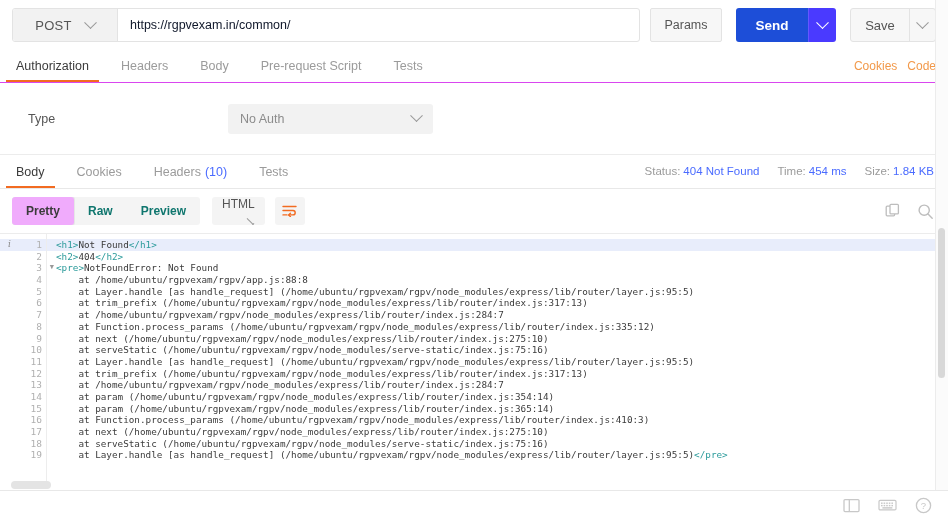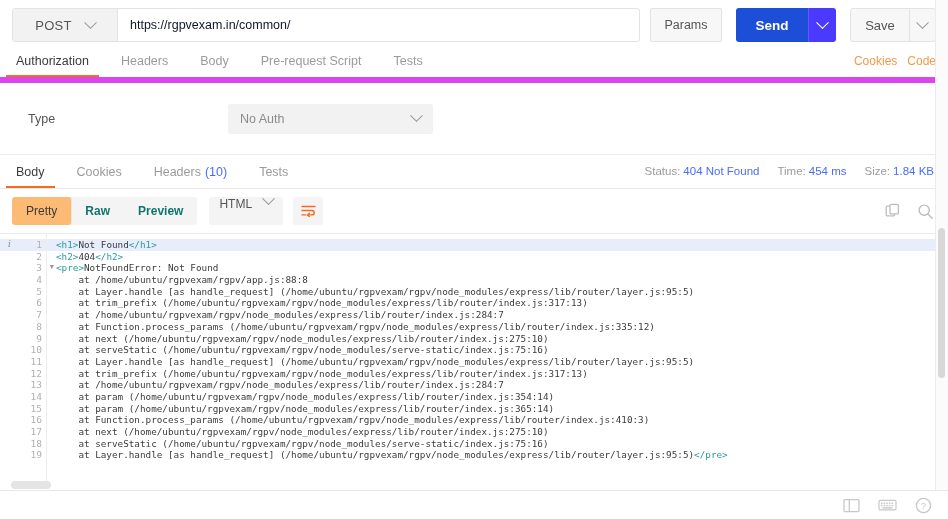--- a/index.html
+++ b/index.html
@@ -94,21 +94,21 @@
   }
   .save-caret-btn {
     width: 26px; display: flex; align-items: center; justify-content: center;
     border-left: 1px solid #e3e3e3; cursor: pointer;
   }
 
   
   .tabs-row {
     height: 33px; flex: none;
     display: flex; align-items: flex-end;
-    border-bottom: 6px solid #d946ef;
+    border-bottom: 1px solid #d946ef;
     padding: 0 12px 0 0;
     background: #fff;
   }
   .tabs { display: flex; align-items: flex-end; height: 33px; flex: 1; }
   .tab {
     height: 33px; display: flex; align-items: center;
     padding: 0 16px; font-size: 12.5px; color: #9b9b9b;
     cursor: pointer; position: relative;
   }
   .tab.active { color: #3b3b3b; }
@@ -156,27 +156,27 @@
     background: #fff;
   }
   .seg {
     display: flex; align-items: stretch; height: 28px;
     background: #f4f4f4; border-radius: 3px; overflow: hidden;
   }
   .seg-item {
     display: flex; align-items: center; padding: 0 14px;
     font-size: 12px; color: #0f766e; cursor: pointer; font-weight: bold;
   }
-  .seg-item.active { background: #fdba74; color: #3b3b3b; font-weight: normal;
+  .seg-item.active { background: #f0abfc; color: #3b3b3b; font-weight: bold;
     box-shadow: 0 0 0 1px #e6e6e6; border-radius: 3px; }
   .fmt-select {
-    display: flex; align-items: flex-start; gap: 12px;
+    display: flex; align-items: flex-end; gap: 12px;
     height: 28px; margin-left: 12px; padding: 0 10px;
     background: #f4f4f4; border-radius: 3px;
-    font-size: 12px; color: #555; cursor: pointer;
+    font-size: 12px; color: #555; cursor: pointer; flex-direction: column;
   }
   .wrap-btn {
     width: 30px; height: 28px; margin-left: 10px;
     background: #f4f4f4; border-radius: 3px;
     display: flex; align-items: center; justify-content: center; cursor: pointer;
   }
   .toolbar-right { margin-left: auto; display: flex; align-items: center; gap: 16px; }
   .icon-btn { cursor: pointer; display: flex; align-items: center; justify-content: center; }
 
   

